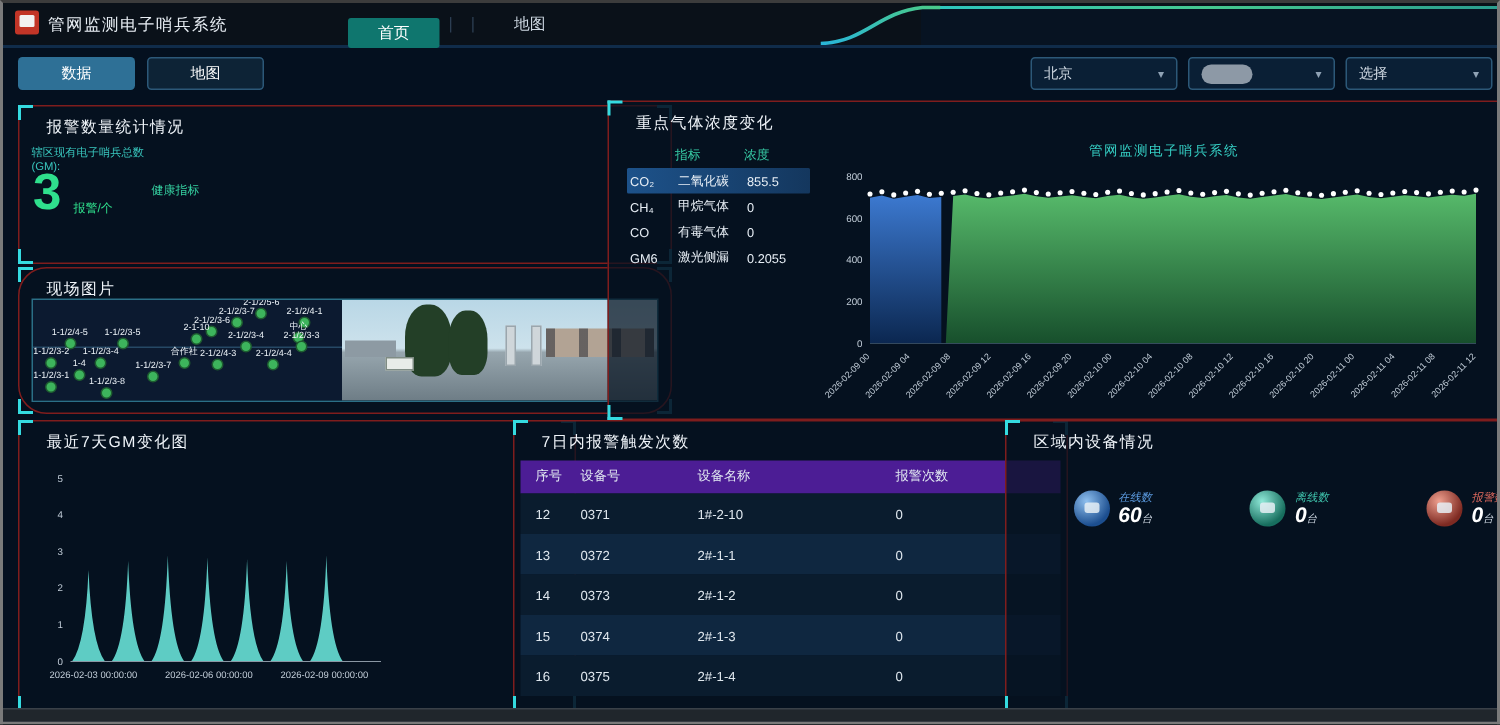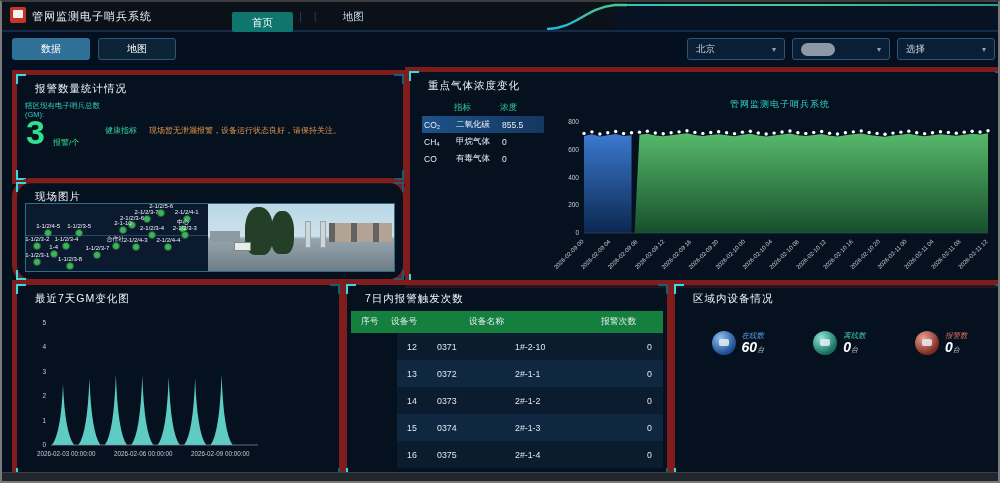--- a/index.html
+++ b/index.html
@@ -21,21 +21,21 @@
   
   .btn{position:absolute;top:36px;width:78px;height:22px;border-radius:3px;font-size:10px;
     display:flex;align-items:center;justify-content:center;color:#fff;cursor:pointer;}
   .btn.active{left:10px;background:#2e7096;}
   .btn.ghost{left:96px;background:#0d2336;border:1px solid #2c5878;box-sizing:border-box;}
   .sel{position:absolute;top:36px;width:98px;height:22px;background:#0a1f35;border:1px solid #2c5878;
     border-radius:3px;font-size:9.5px;color:#cfd8e2;display:flex;align-items:center;padding:0 8px;box-sizing:border-box;}
   .sel .chev{margin-left:auto;color:#8fa2b5;font-size:8px;}
   .pill{width:34px;height:13px;background:#8d99a6;border-radius:7px;}
   
-  .panel{position:absolute;background:rgba(6,18,32,.72);border:5px solid #7f1d1d;}
+  .panel{position:absolute;background:rgba(6,18,32,.72);border:1px solid #7f1d1d;padding-left:48px;}
   .ptitle{position:absolute;left:18px;top:7px;font-size:10.5px;color:#f0f5fa;letter-spacing:1px;}
   .ctl,.cbl,.ctr,.cbr{position:absolute;width:8px;height:8px;}
   .ctl{left:-1px;top:-1px;border-left:2px solid #35dbe0;border-top:2px solid #35dbe0;}
   .cbl{left:-1px;bottom:-1px;border-left:2px solid #35dbe0;border-bottom:2px solid #35dbe0;}
   .ctr{right:-1px;top:-1px;border-right:2px solid #1d5c74;border-top:2px solid #1d5c74;}
   .cbr{right:-1px;bottom:-1px;border-right:2px solid #1d5c74;border-bottom:2px solid #1d5c74;}
   
   .al-sub{position:absolute;left:8px;top:26px;font-size:7.5px;line-height:9px;color:#39c8bf;}
   .al-count{position:absolute;left:9px;top:40px;font-size:34px;font-weight:bold;color:#2fe08d;line-height:34px;}
   .al-unit{position:absolute;left:36px;top:62px;font-size:8px;color:#2fe08d;}
@@ -58,25 +58,25 @@
     background-image:repeating-linear-gradient(90deg,rgba(40,45,55,.55) 0 6px,transparent 6px 22px);}
   .bld-l{position:absolute;left:1%;top:40%;width:16%;height:16%;background:#8d9aa3;}
   .sign{position:absolute;left:14%;top:56%;width:9%;height:14%;background:#e8ece8;border:1px solid #7f8c84;box-sizing:border-box;}
   
   .gas-head{position:absolute;left:12px;top:30px;display:grid;grid-template-columns:32px 46px 40px;font-size:8.5px;color:#36c9a3;}
   .gas-body{position:absolute;left:12px;top:44px;width:122px;}
   .gas-row{display:grid;grid-template-columns:32px 46px 40px;height:17px;align-items:center;font-size:8.5px;color:#e7eef5;padding-left:2px;}
   .gas-row.hl{background:linear-gradient(90deg,#1d528a,#14375e);border-radius:1px;}
   .chart-title{position:absolute;left:150px;top:26px;width:440px;text-align:center;font-size:9px;color:#35d0c5;letter-spacing:1px;}
   
-  .trg-head{position:absolute;left:4px;right:4px;top:26px;height:22px;background:#15803d;display:grid;
+  .trg-head{position:absolute;left:4px;right:4px;top:26px;height:22px;background:#4c1d95;display:grid;
     grid-template-columns:30px 78px 132px 1fr;align-items:center;font-size:8.8px;color:#e2eaf2;padding-left:10px;}
   .trg-body{position:absolute;left:4px;right:4px;top:48px;}
   .trg-row{display:grid;grid-template-columns:30px 78px 132px 1fr;align-items:center;height:27px;font-size:8.8px;
-    color:#dfe7ee;padding-left:10px;margin-left:46px;}
+    color:#dfe7ee;padding-left:10px;}
   .trg-row.odd{background:#0a1c2e;} .trg-row.even{background:#0f2740;}
   
   .dev-sub{position:absolute;left:0;right:0;top:24px;text-align:center;font-size:9.5px;color:#35d0c5;letter-spacing:1px;}
   .stats{position:absolute;left:12px;right:12px;top:46px;display:flex;justify-content:space-around;font-style:italic;}
   .stat{display:flex;align-items:flex-start;gap:6px;}
   .stat-icon{width:24px;height:24px;border-radius:50%;position:relative;}
   .stat-icon i{position:absolute;left:7px;top:8px;width:10px;height:7px;background:#e6eef5;border-radius:2px;opacity:.85;}
   .stat-label{font-size:7.5px;line-height:9px;}
   .stat-value{font-size:14px;font-weight:bold;color:#fff;line-height:15px;}
   .stat-unit{font-size:7px;font-weight:normal;color:#cfd8e2;}
@@ -133,21 +133,20 @@
       <span class="ctr"></span>
       <span class="cbr"></span>
     <div class="ptitle">报警数量统计情况</div>
     <div class="al-sub">
       <div>辖区现有电子哨兵总数</div>
       <div>(GM):</div>
     </div>
     <div class="al-count">3</div>
     <div class="al-unit">报警/个</div>
     <div class="al-tiplabel">健康指标</div>
-    <div class="al-tiptext">现场暂无泄漏报警，设备运行状态良好，请保持关注。</div>
   </div>
 
   <div class="panel" style="left:10px;top:176px;width:386px;height:96px;border-radius:19px;">
     <span class="ctl"></span>
       <span class="cbl"></span>
       <span class="ctr"></span>
       <span class="cbr"></span>
     <div class="ptitle">现场图片</div>
     <div class="ph-frame">
       <div class="sch">
@@ -243,20 +242,25 @@
         </div>
         <div class="gas-row">
           <span>CH₄</span>
           <span>甲烷气体</span>
           <span>0</span>
         </div>
         <div class="gas-row">
           <span>CO</span>
           <span>有毒气体</span>
           <span>0</span>
+        </div>
+        <div class="gas-row">
+          <span>GM6</span>
+          <span>激光侧漏</span>
+          <span>0.2055</span>
         </div>
       </div>
     <div class="chart-title">管网监测电子哨兵系统</div>
     <div id="co2Chart" style="position:absolute;left:140px;top:36px;"><svg width="450" height="175">
           <defs>
             <linearGradient id="gb" x1="0" y1="0" x2="0" y2="1">
               <stop offset="0" stop-color="#3c79d0"></stop>
               <stop offset="1" stop-color="#0b2750"></stop>
             </linearGradient>
             <linearGradient id="gg" x1="0" y1="0" x2="0" y2="1">

